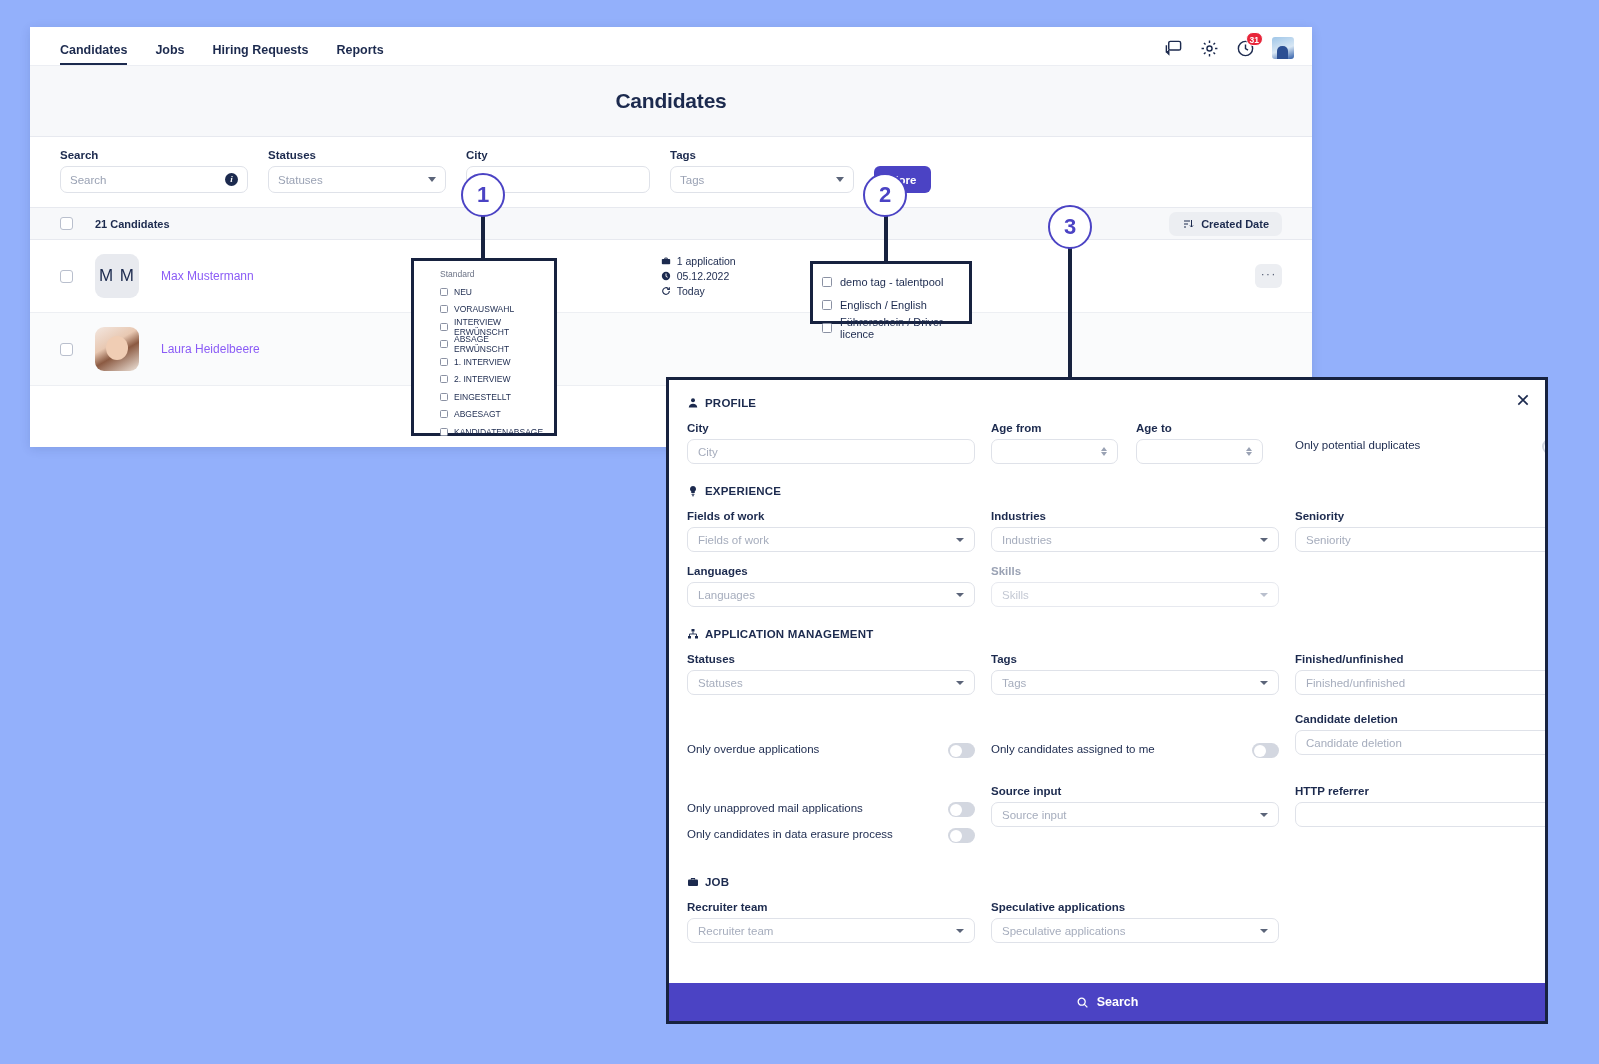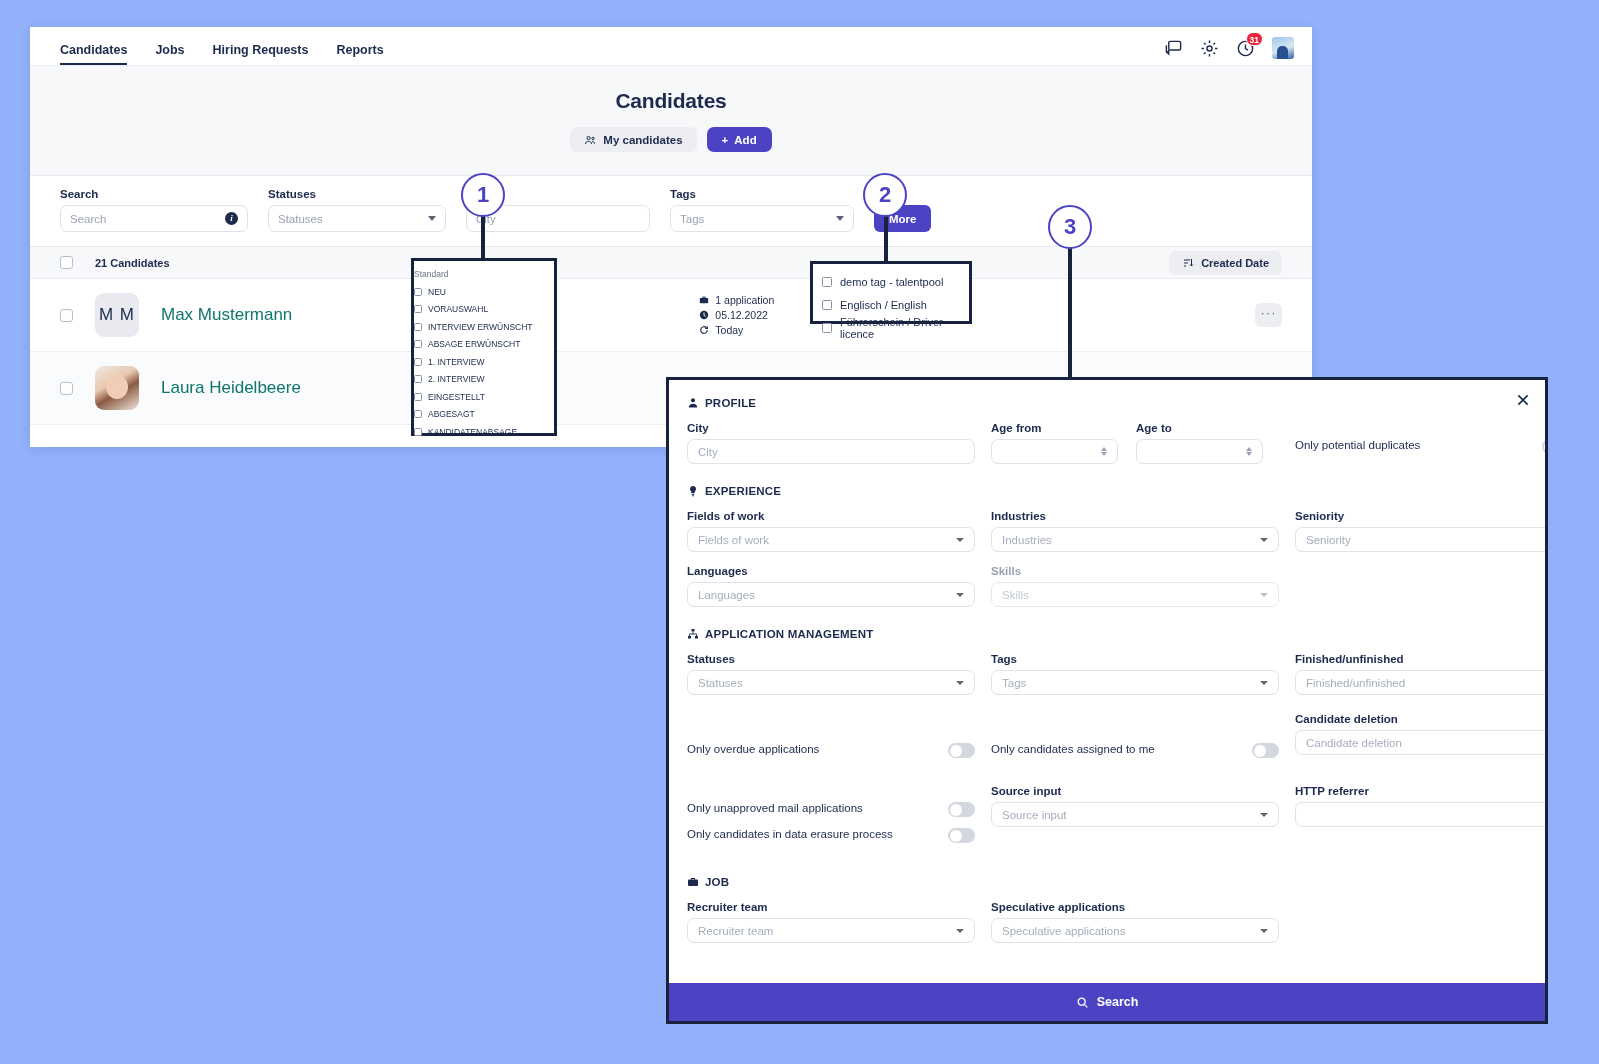--- a/index.html
+++ b/index.html
@@ -137,21 +137,21 @@
     font-size: 17px; color: #1c2a4e; letter-spacing: 1px; flex: none; overflow:hidden;
   }
   .ava.photo {
     background: linear-gradient(150deg,#f3e7e0 0%,#e8c8b2 38%,#8b5a42 58%,#f0e6dd 100%);
     position: relative;
   }
   .ava.photo::after{
     content:''; position:absolute; left:11px; top:9px; width:22px; height:24px;
     border-radius:50%; background:#f0cdb4;
   }
-  .cand-name { font-size: 17px; color: #0f766e; cursor: pointer; }
+  .cand-name { font-size: 12px; color: #8b5cf6; cursor: pointer; }
   .cand-meta {
     margin-left: 385px; display: flex; flex-direction: column; gap: 3px;
     font-size: 10.5px; color: #1c2a4e;
   }
   .meta-line { display: flex; align-items: center; gap: 6px; }
   .meta-ico { width: 10px; height: 10px; display:block; }
   .meta-ico svg { display:block; width:100%; height:100%; }
   .dots-btn {
     margin-left: auto; width: 27px; height: 24px; border-radius: 6px;
     background: #eceef2; color: #5b6479; font-size: 13px; line-height: 20px;
@@ -164,21 +164,21 @@
     background: #ffffff; border: 2.5px solid #4b43c4; color: #4b43c4;
     font-size: 22px; font-weight: bold; display: flex; align-items: center;
     justify-content: center; z-index: 40;
   }
   .leader { position: absolute; background: #17223f; z-index: 30; }
 
   .popup {
     position: absolute; background: #ffffff; border: 3px solid #17223f;
     z-index: 35;
   }
-  .popup-inner { padding: 8px 0 9px; }
+  .popup-inner { padding: 8px 26px 9px; }
   .popup-group { font-size: 8.5px; color: #6b7285; margin-bottom: 4px; }
   .popup-item {
     display: flex; align-items: center; gap: 6px; height: 17.5px;
     font-size: 8.5px; color: #1c2a4e; cursor: pointer;
   }
   .popup-item .cb {
     width: 8px; height: 8px; border: 1px solid #8a91a3; border-radius: 1.5px;
     background: #fff; flex: none;
   }
   .popup-tags .popup-item { height: 23px; font-size: 11px; gap: 8px; }
@@ -277,37 +277,20 @@
             <path d="M12 7v5l3.2 2"></path>
           </svg>
           <span class="badge">31</span>
         </span>
         <span class="avatar-btn"></span>
       </div>
     </div>
 
     <div class="page-head">
       <div class="page-title">Candidates</div>
-      <div class="head-actions">
-        <button class="btn-light">
-          <span class="mini-ico">
-            <svg viewBox="0 0 24 24" fill="none" stroke="#1c2a4e" stroke-width="2">
-              <circle cx="9" cy="8" r="3.2"></circle>
-                <path d="M3 20c0-3.3 2.7-5.5 6-5.5s6 2.2 6 5.5"></path>
-              <circle cx="18" cy="9" r="2.4"></circle>
-                <path d="M16 15c3 0 5 1.8 5 4.5"></path>
-            </svg>
-          </span>
-          <span>My candidates</span>
-        </button>
-        <button class="btn-primary">
-          <span>+</span>
-          <span>Add</span>
-        </button>
-      </div>
     </div>
 
     <div class="filter-bar">
       <div class="field">
         <div class="field-label">Search</div>
         <div class="inp w-search">
           <span class="ph">Search</span>
           <span class="info-dot">i</span>
         </div>
       </div>

